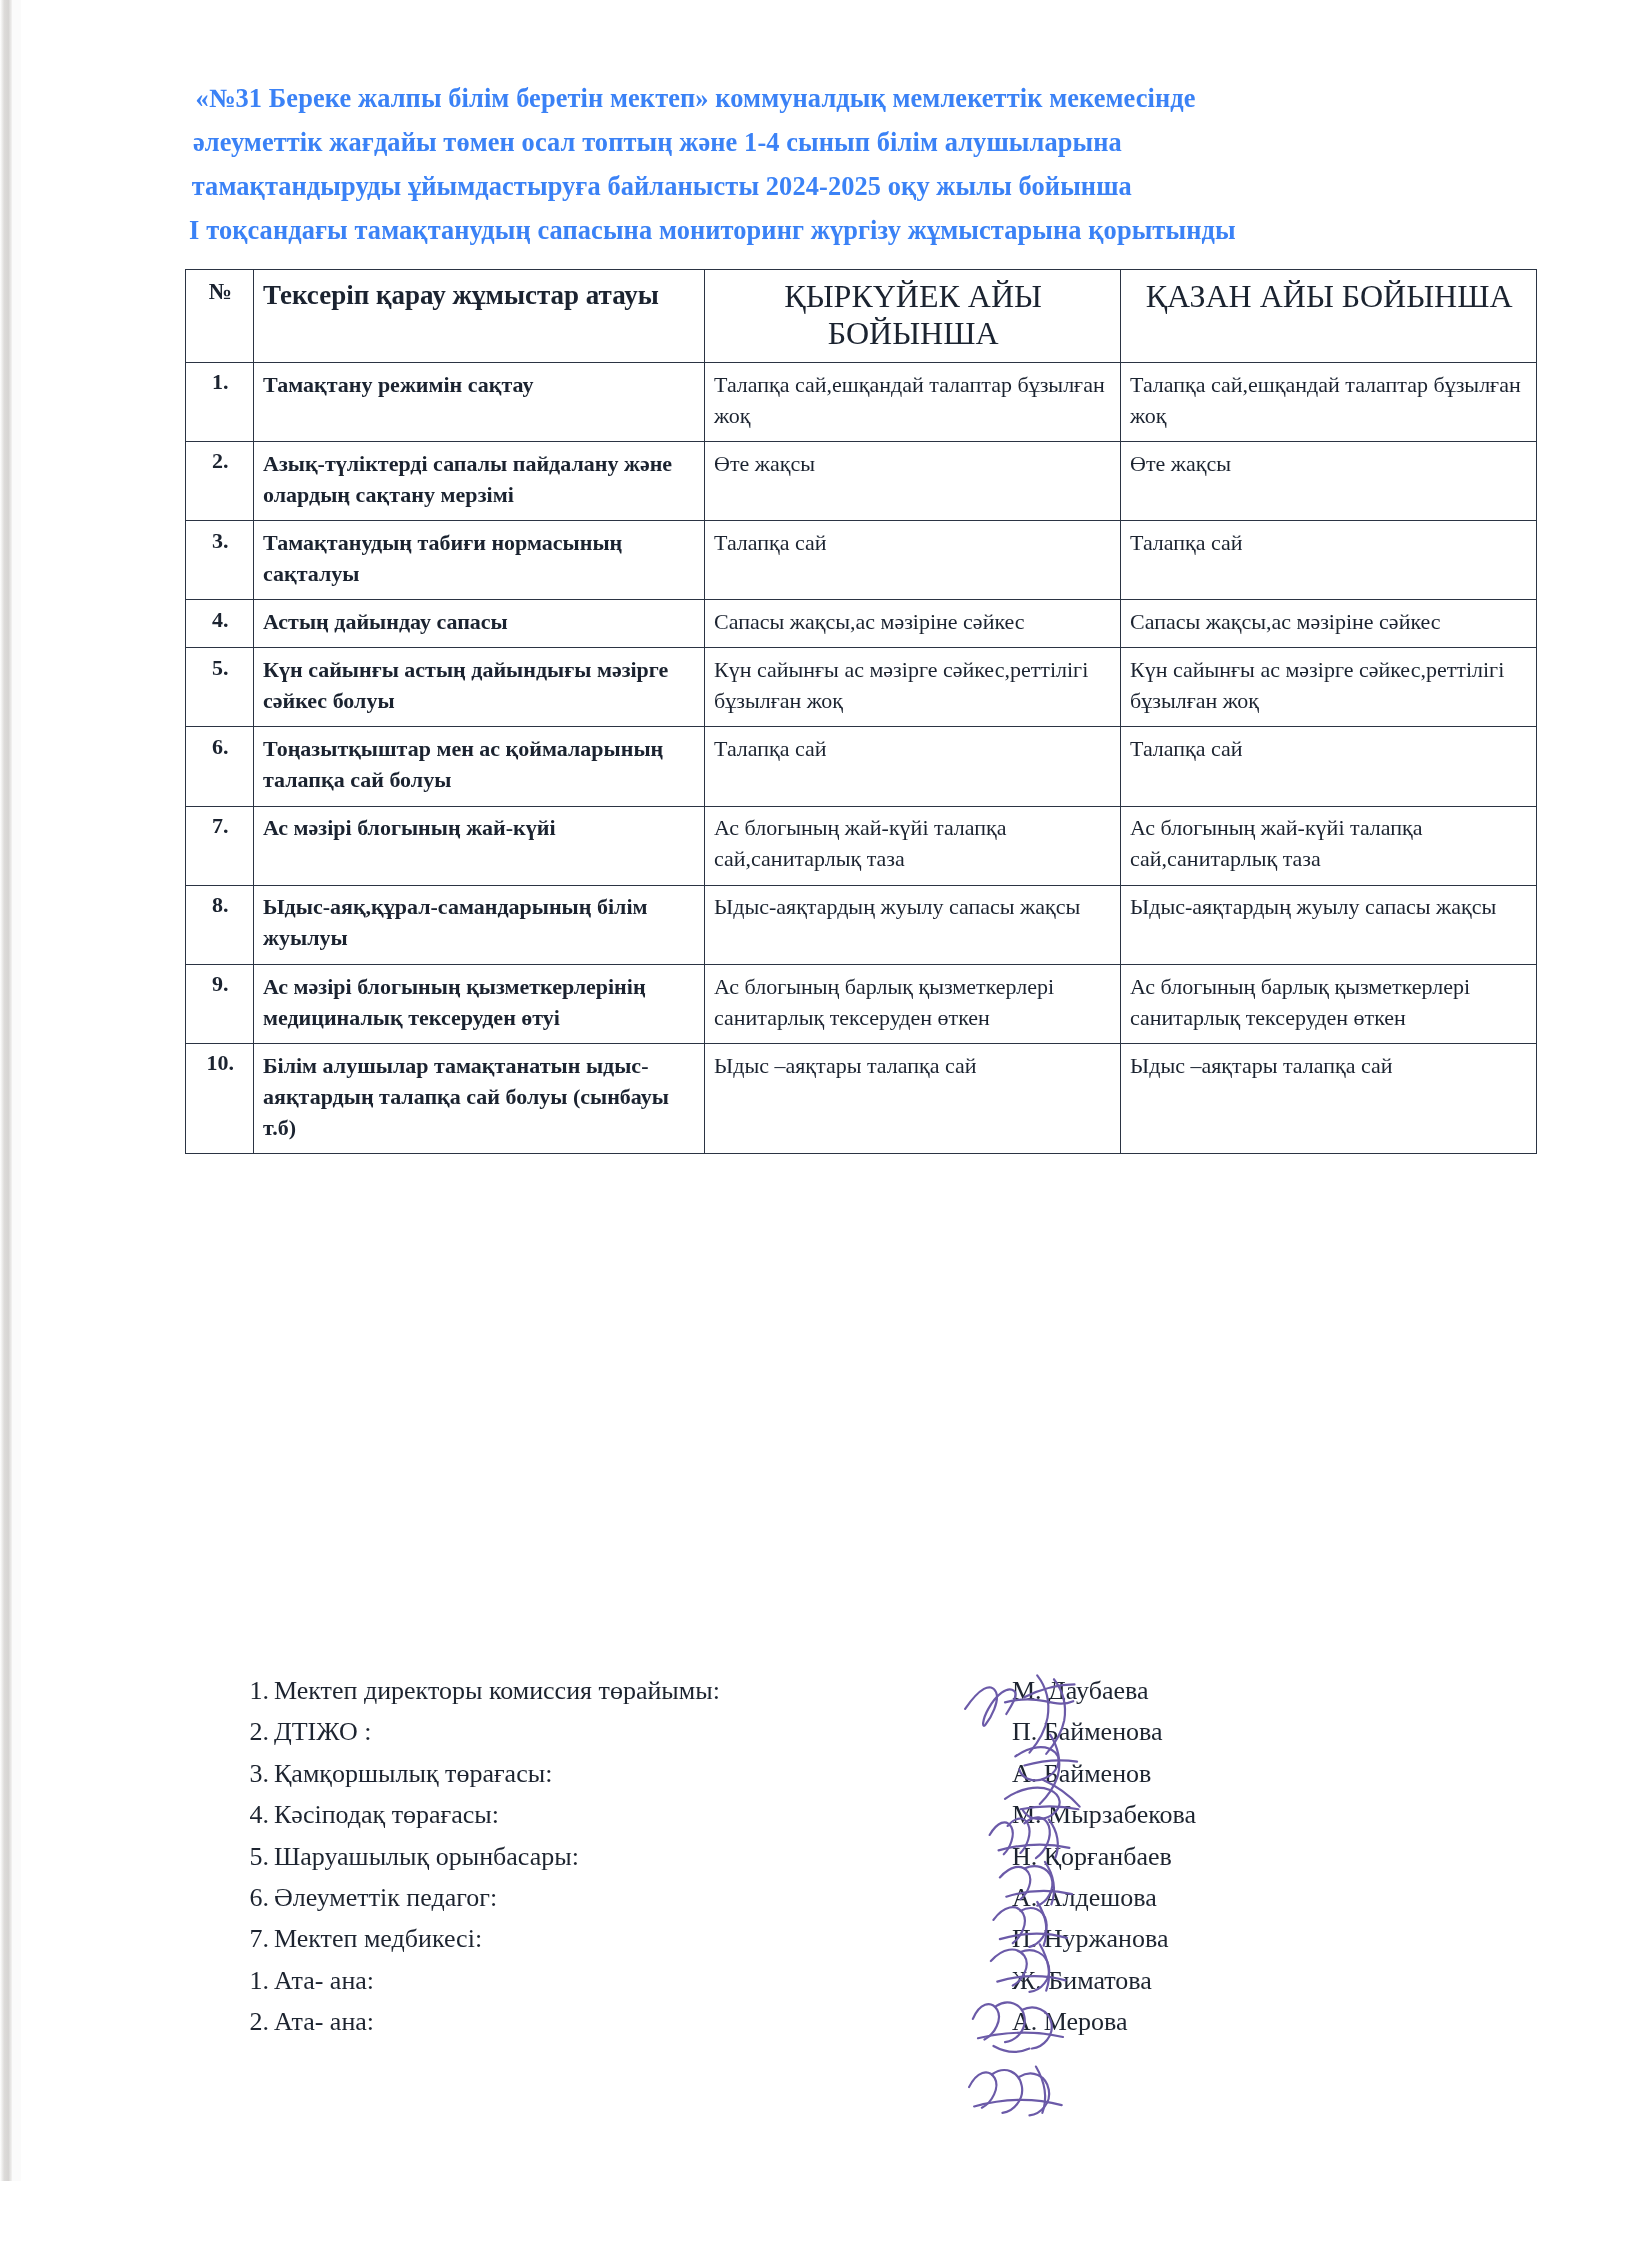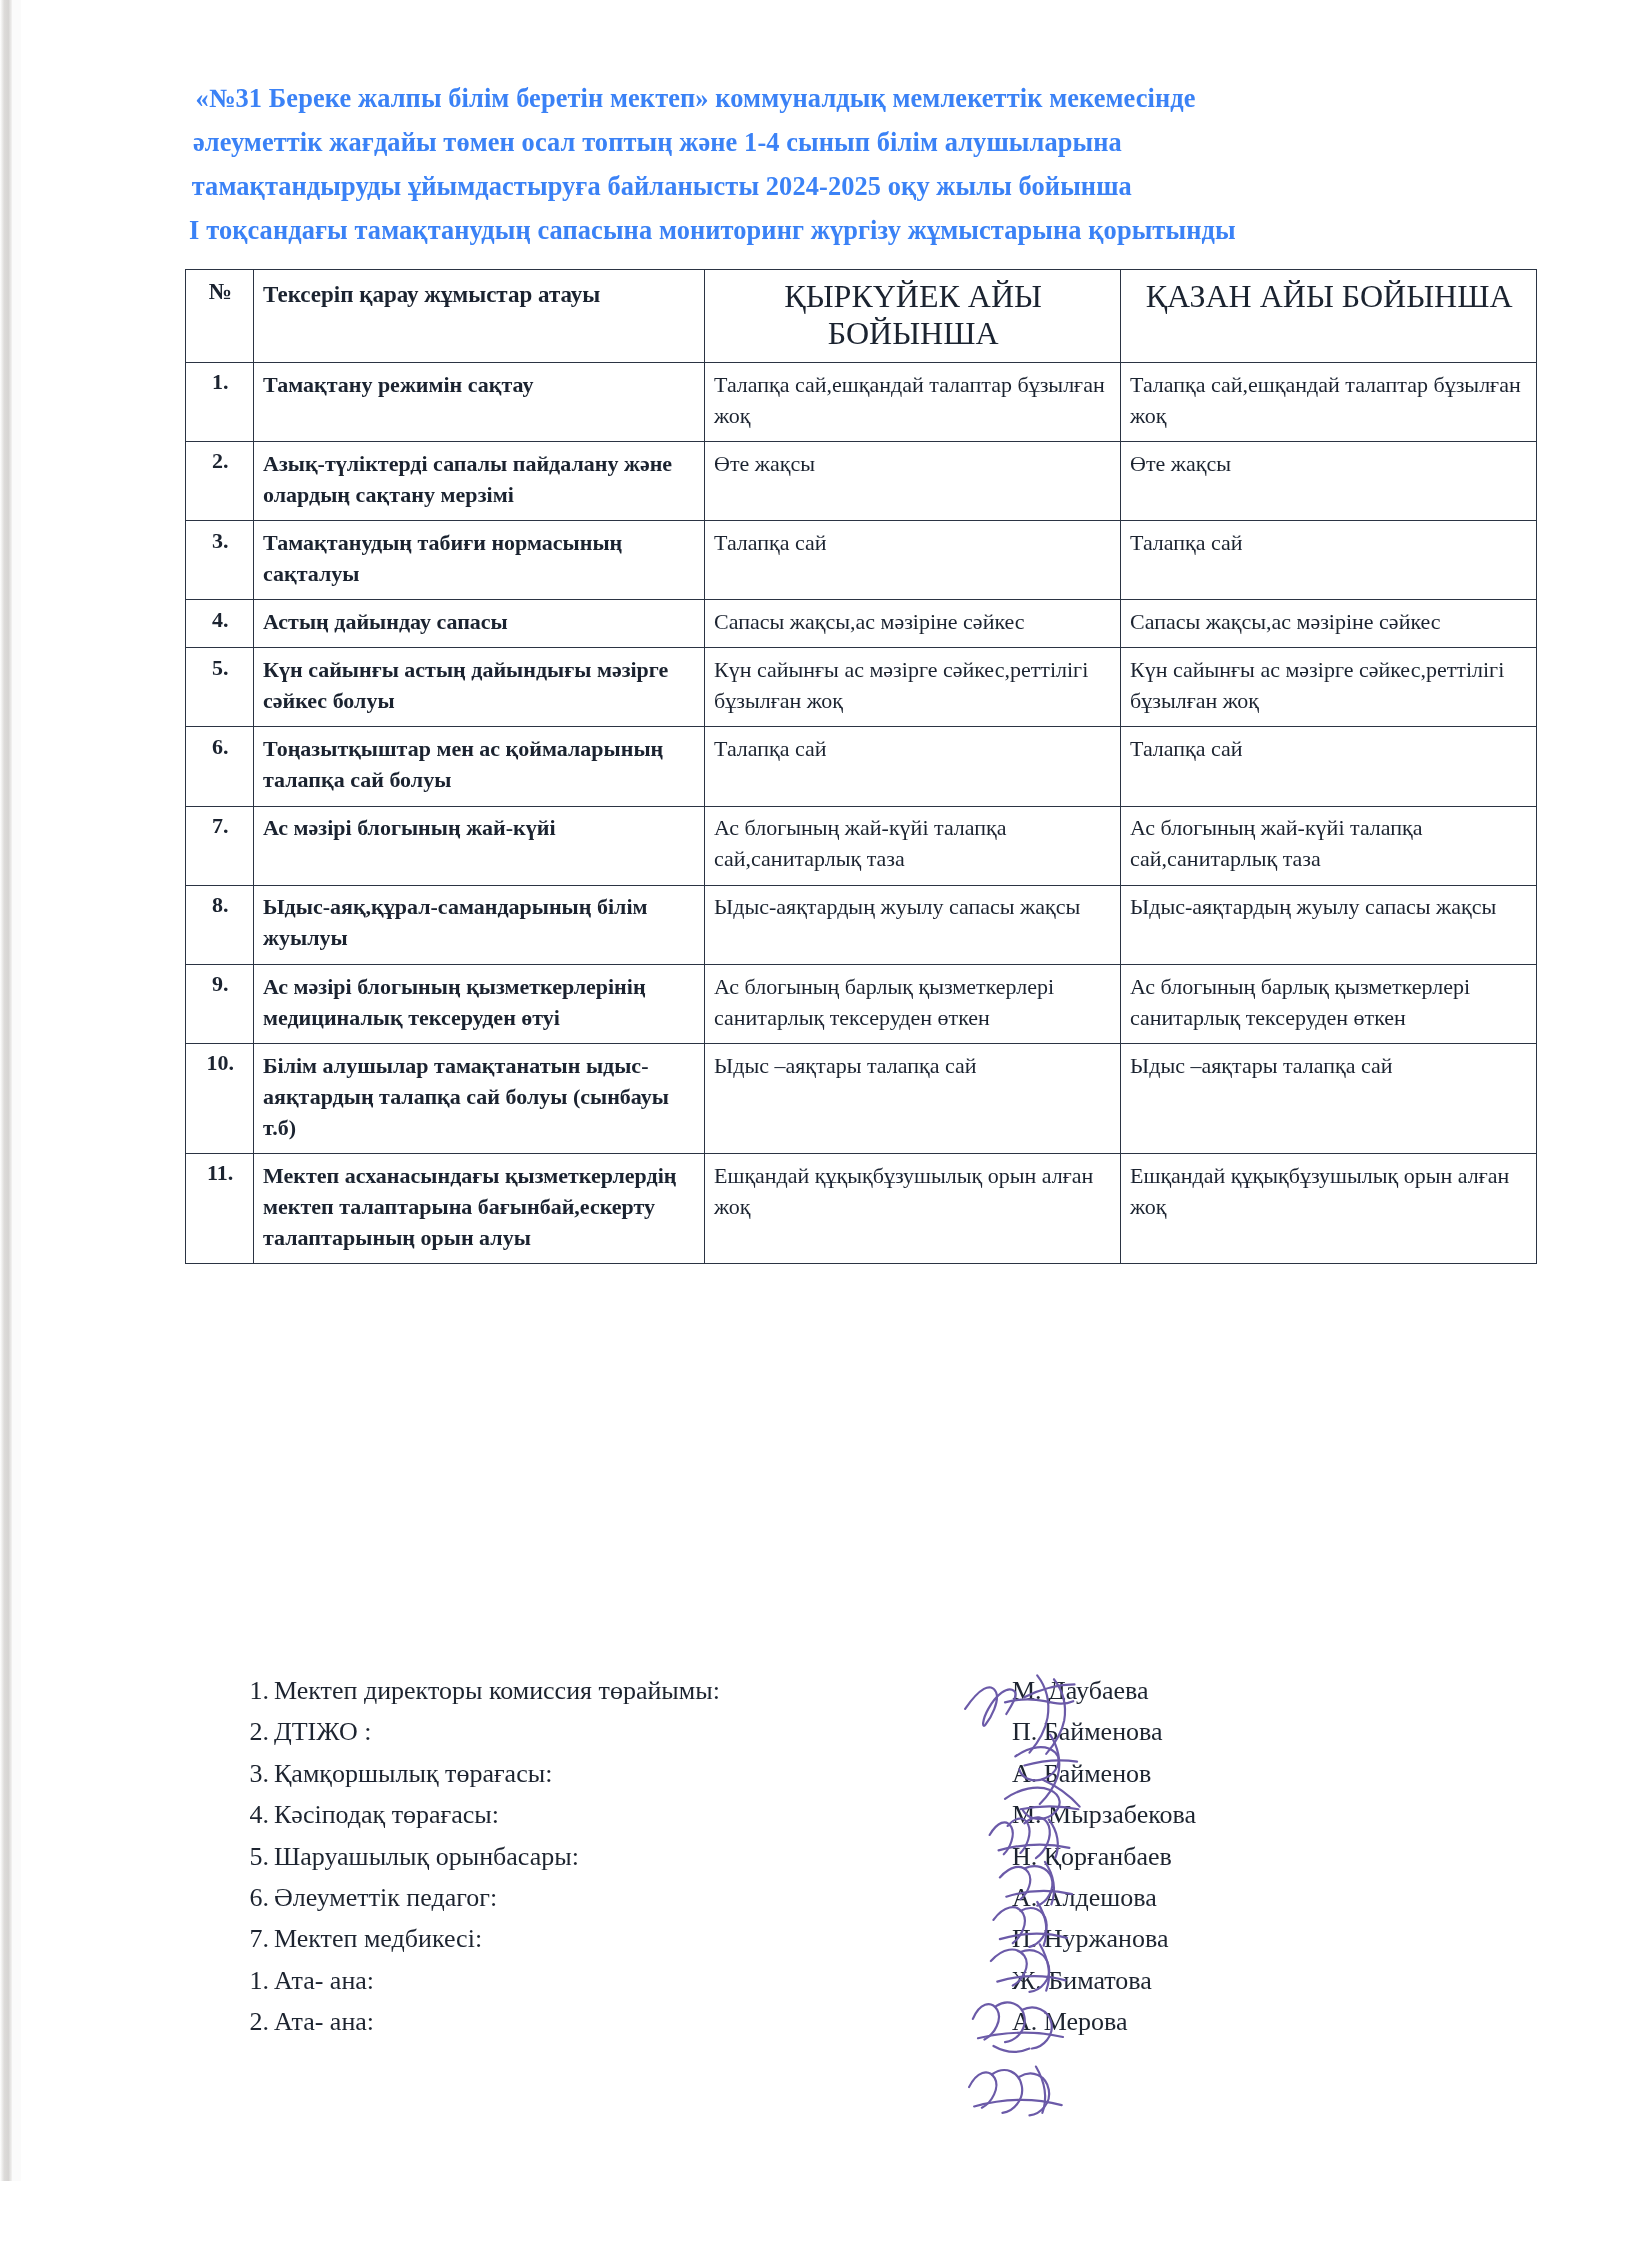--- a/index.html
+++ b/index.html
@@ -80,21 +80,21 @@
   col.c-oct   { width: 416px; }
 
   .hdr-num {
     text-align: center;
     font-weight: bold;
     font-size: 23px;
     padding-top: 9px !important;
   }
   .hdr-name {
     font-weight: bold;
-    font-size: 23px;
+    font-size: 27px;
     line-height: 32px;
     padding-top: 9px !important;
   }
   .hdr-month {
     text-align: center;
     font-size: 32px;
     line-height: 37px;
     font-weight: normal;
     padding-top: 7.7px !important;
   }
@@ -246,26 +246,20 @@
           <td class="name">Ас мәзірі блогының қызметкерлерінің медициналық тексеруден өтуі</td>
           <td class="val">Ас блогының барлық қызметкерлері санитарлық тексеруден өткен</td>
           <td class="val">Ас блогының барлық қызметкерлері санитарлық тексеруден өткен</td>
         </tr>
         <tr>
           <td class="num">10.</td>
           <td class="name">Білім алушылар тамақтанатын ыдыс-аяқтардың талапқа сай болуы (сынбауы т.б)</td>
           <td class="val">Ыдыс –аяқтары талапқа сай</td>
           <td class="val">Ыдыс –аяқтары талапқа сай</td>
         </tr>
-        <tr>
-          <td class="num">11.</td>
-          <td class="name">Мектеп  асханасындағы қызметкерлердің мектеп талаптарына бағынбай,ескерту талаптарының орын алуы</td>
-          <td class="val">Ешқандай құқықбұзушылық орын алған жоқ</td>
-          <td class="val">Ешқандай құқықбұзушылық орын алған жоқ</td>
-        </tr>
       </tbody>
     </table>
   </div>
 
   <div class="sign-block">
     <div class="sign-row">
       <span class="sign-idx">1.</span>
       <span class="sign-role">Мектеп директоры комиссия төрайымы:</span>
       <span class="sign-name">М. Даубаева</span>
     </div>

